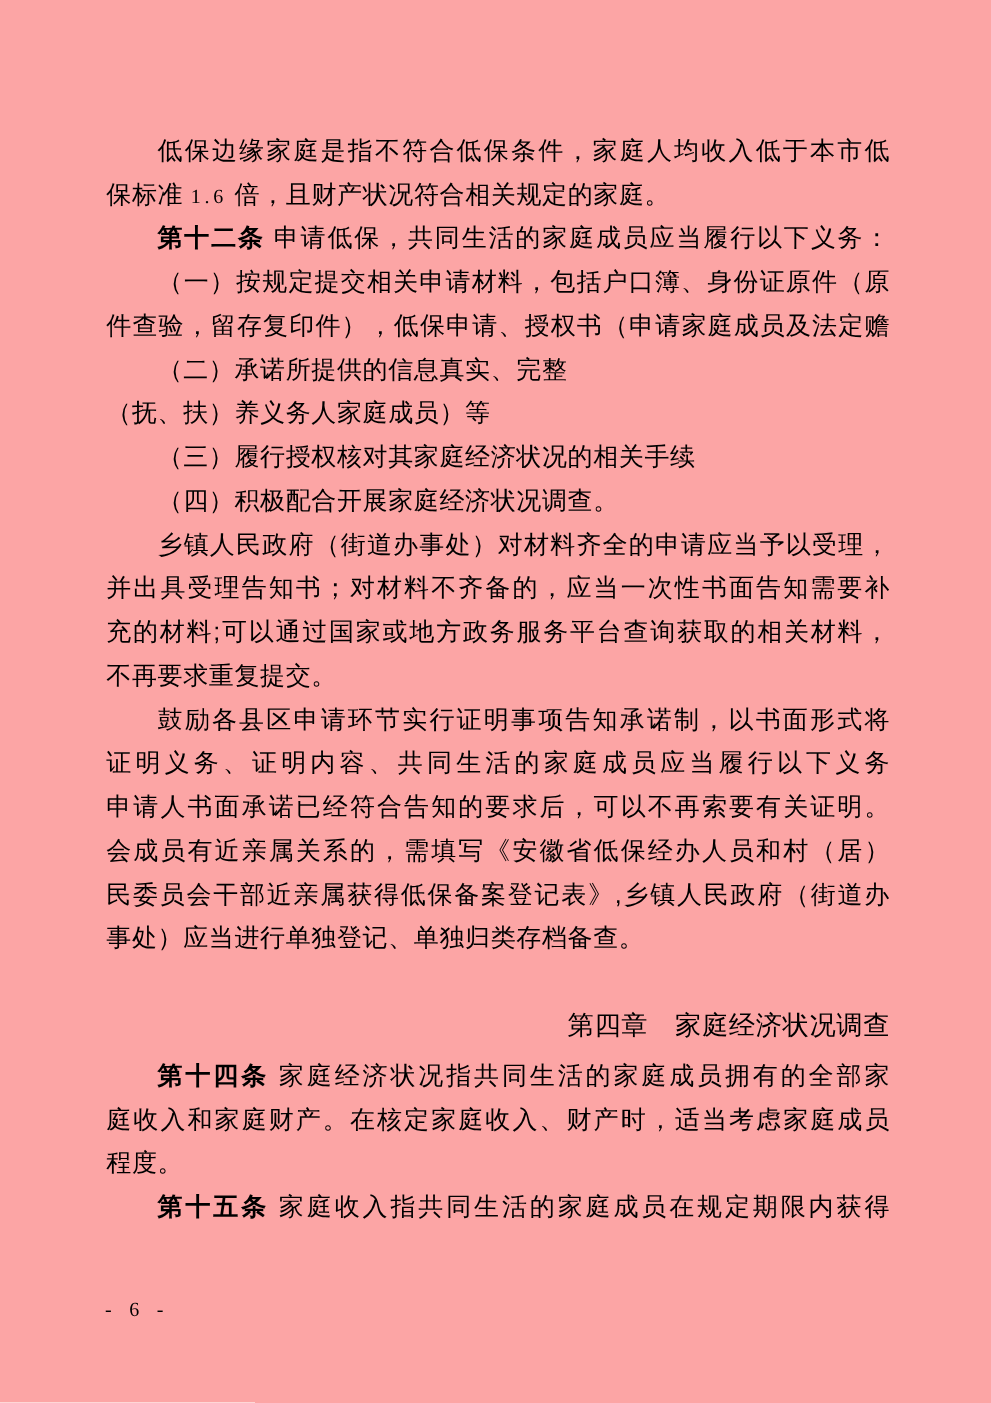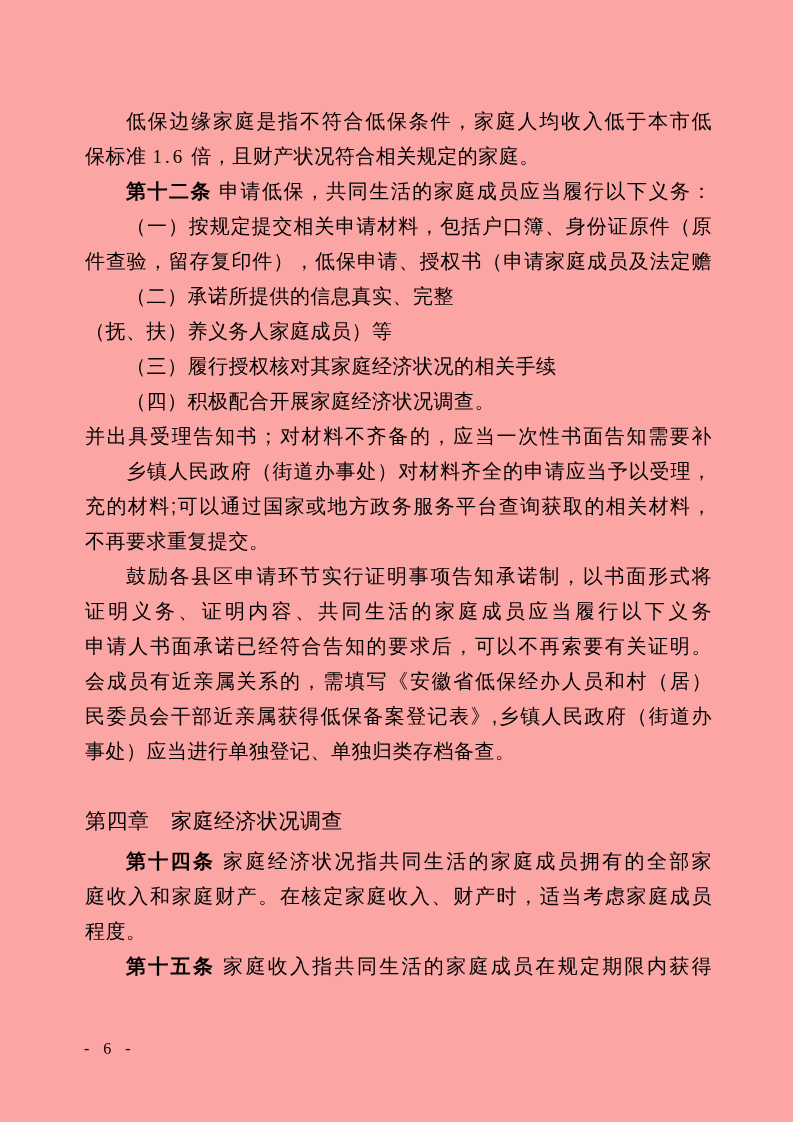--- a/index.html
+++ b/index.html
@@ -27,28 +27,28 @@
   }
   .indent { text-indent: 41px; }
   .justify {
     white-space: normal;
     text-align: justify;
     text-align-last: justify;
   }
   .line b { font-weight: bold; }
   .num {
     font-family: "Liberation Serif", serif;
-    font-size: 19px;
+    font-size: 16px;
     letter-spacing: 3px;
   }
   .chapter-heading {
     font-size: 21px;
     height: 35px;
     line-height: 35px;
-    text-align: left;
+    text-align: right;
     margin-top: 34px;
     margin-bottom: 6px;
     letter-spacing: 0.5px;
   }
   .page-number {
     position: absolute;
     left: 84px;
     top: 1040px;
     font-size: 16px;
     font-family: "Liberation Serif", serif;
@@ -67,22 +67,22 @@
     <div class="line"><span>保标准 </span><span class="num">1.6</span><span> 倍，且财产状况符合相关规定的家庭。</span></div>
 
     <div class="line indent justify"><b>第十二条</b><span> 申请低保，共同生活的家庭成员应当履行以下义务：</span></div>
 
     <div class="line indent justify">（一）按规定提交相关申请材料，包括户口簿、身份证原件（原</div>
     <div class="line justify">件查验，留存复印件），低保申请、授权书（申请家庭成员及法定赡</div>
     <div class="line indent">（二）承诺所提供的信息真实、完整</div>
     <div class="line">（抚、扶）养义务人家庭成员）等</div>
     <div class="line indent">（三）履行授权核对其家庭经济状况的相关手续</div>
     <div class="line indent">（四）积极配合开展家庭经济状况调查。</div>
+    <div class="line indent justify">乡镇人民政府（街道办事处）对材料齐全的申请应当予以受理，</div>
     <div class="line justify">并出具受理告知书；对材料不齐备的，应当一次性书面告知需要补</div>
-    <div class="line indent justify">乡镇人民政府（街道办事处）对材料齐全的申请应当予以受理，</div>
     <div class="line justify">充的材料;可以通过国家或地方政务服务平台查询获取的相关材料，</div>
     <div class="line">不再要求重复提交。</div>
     <div class="line indent justify">鼓励各县区申请环节实行证明事项告知承诺制，以书面形式将</div>
     <div class="line justify">证明义务、证明内容、共同生活的家庭成员应当履行以下义务</div>
     <div class="line justify">申请人书面承诺已经符合告知的要求后，可以不再索要有关证明。</div>
 
 
     <div class="line justify">会成员有近亲属关系的，需填写《安徽省低保经办人员和村（居）</div>
     <div class="line justify">民委员会干部近亲属获得低保备案登记表》,乡镇人民政府（街道办</div>
     <div class="line">事处）应当进行单独登记、单独归类存档备查。</div>

